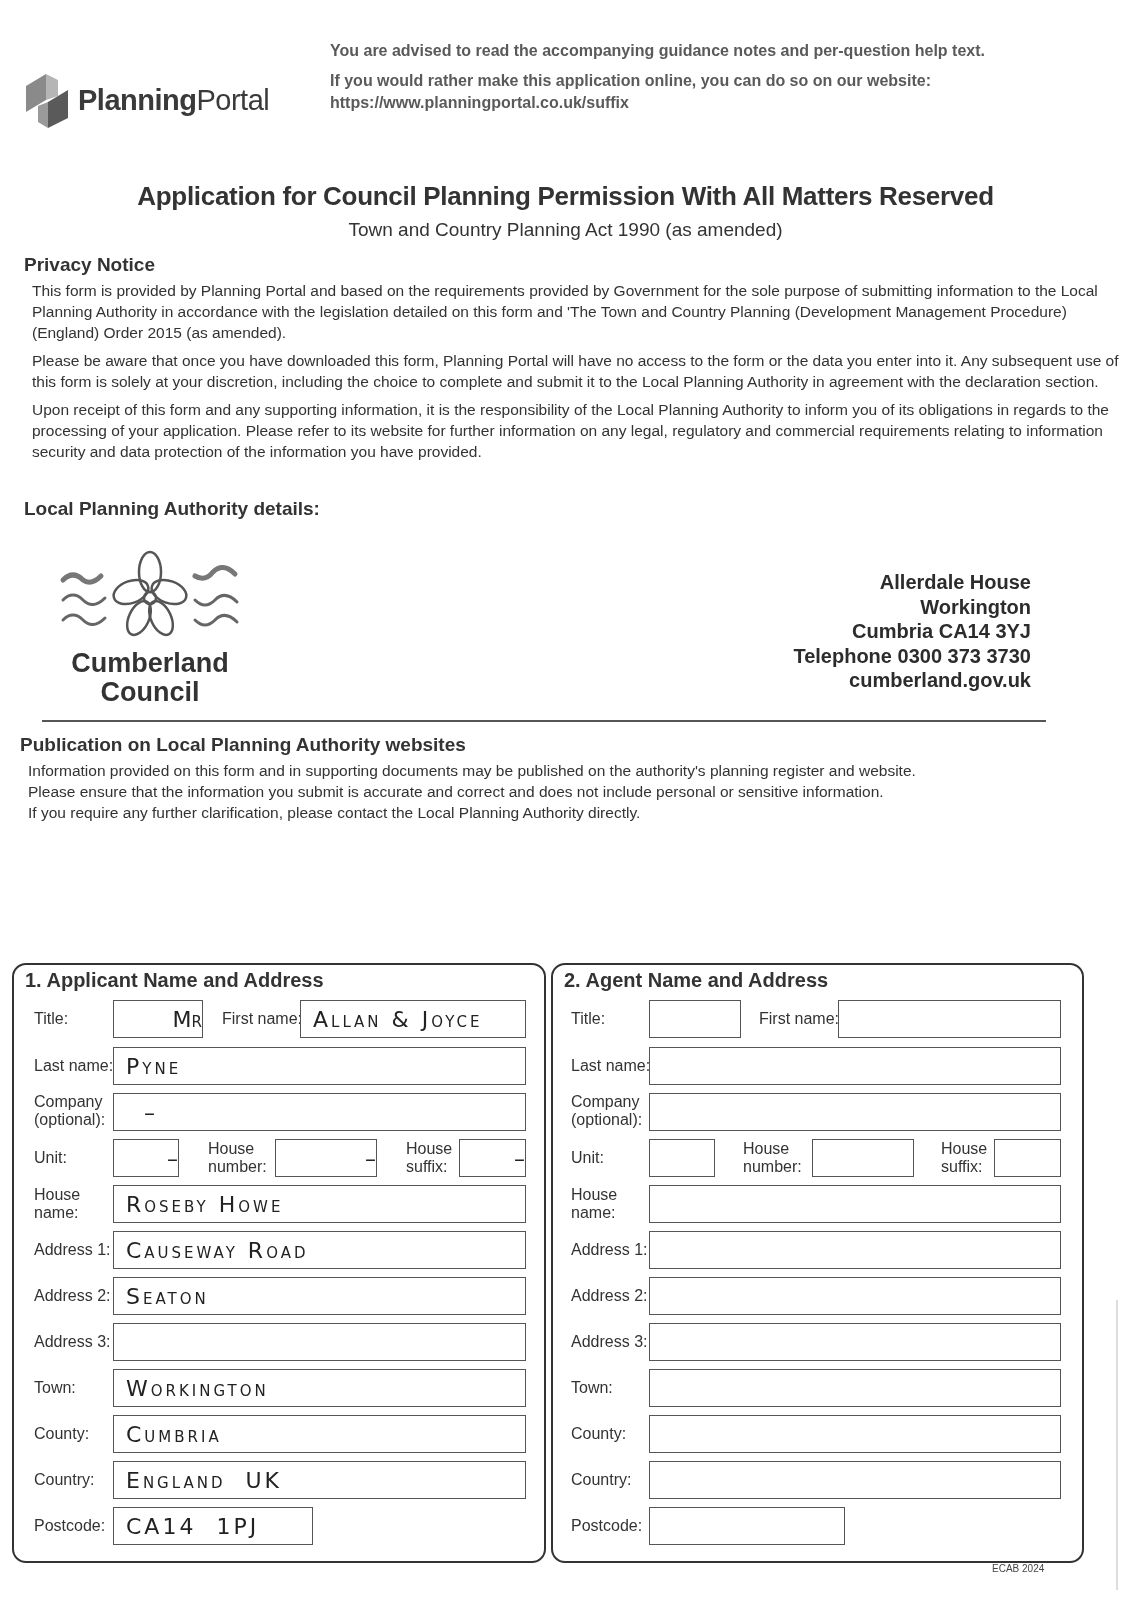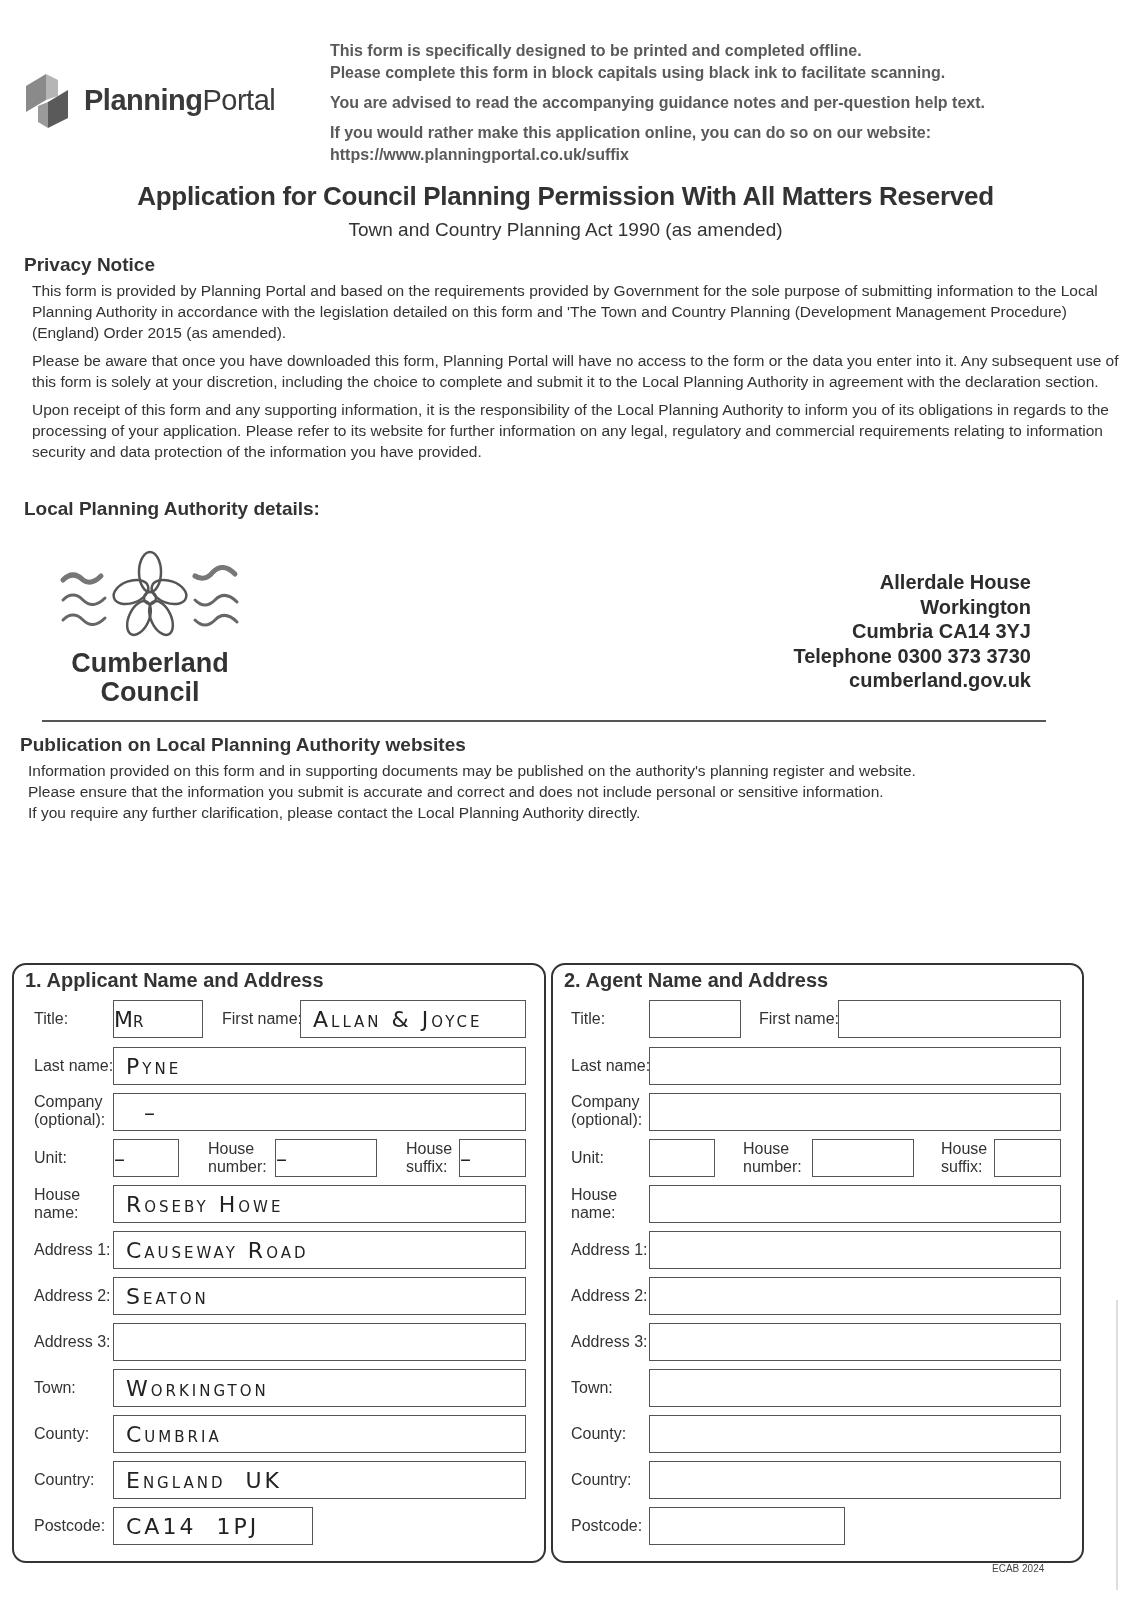--- a/index.html
+++ b/index.html
@@ -1,21 +1,21 @@
 <!DOCTYPE html>
 <html><head>
 <meta charset="utf-8">
 <style>
   * { box-sizing: border-box; margin: 0; padding: 0; }
   html, body { width: 1131px; height: 1600px; background: #ffffff; overflow: hidden; }
   body { position: relative; font-family: "Liberation Sans", sans-serif; color: #2b2b2b; }
 
   .pp-logo { position: absolute; left: 22px; top: 66px; display: flex; align-items: center; }
   .pp-logo svg { width: 56px; height: 68px; }
-  .pp-logo .pp-word { font-size: 29px; color: #3a3a3a; margin-left: 6px; letter-spacing: -0.5px; }
+  .pp-logo .pp-word { font-size: 29px; color: #3a3a3a; letter-spacing: -0.5px; }
   .pp-logo .pp-word b { font-weight: bold; }
 
   .intro { position: absolute; left: 330px; top: 40px; width: 760px; font-size: 16px; font-weight: bold; color: #5a5a5a; line-height: 22px; }
   .intro p { margin-bottom: 8px; }
 
   .main-title { position: absolute; left: 0; top: 181px; width: 1131px; text-align: center; font-size: 26px; font-weight: bold; color: #333; letter-spacing: -0.3px; }
   .sub-title { position: absolute; left: 0; top: 219px; width: 1131px; text-align: center; font-size: 19px; color: #333; }
 
   .section-h { position: absolute; left: 24px; font-size: 19px; font-weight: bold; color: #333; }
   .body-text { position: absolute; left: 24px; width: 1090px; font-size: 15.5px; line-height: 21px; color: #333; margin-left: 8px; }
@@ -29,43 +29,39 @@
   .lpa-rule { position: absolute; left: 42px; top: 720px; width: 1004px; height: 2px; background: #555; }
 
   .panel { position: absolute; top: 963px; height: 600px; border: 2.5px solid #333; border-radius: 14px; }
   .panel.left { left: 12px; width: 534px; }
   .panel.right { left: 551px; width: 533px; }
   .panel h2 { position: absolute; left: 11px; top: 4px; font-size: 20px; font-weight: bold; color: #333; text-align: right; }
 
   .lbl { position: absolute; font-size: 16px; color: #333; line-height: 18px; margin-left: 8px; }
   .box { position: absolute; border: 1.5px solid #555; height: 38px; background: #fff; }
   .hand { position: absolute; left: 12px; top: 50%; transform: translateY(-50%); font-family: "DejaVu Sans", sans-serif; font-size: 22px; letter-spacing: 3px; color: #222; white-space: nowrap; font-variant: small-caps; }
-  .hand.center { left: 0; right: 0; text-align: left; letter-spacing: 0; }
+  .hand.center { left: 0; right: 0; text-align: right; letter-spacing: 0; }
 
   .footer-code { position: absolute; left: 992px; top: 1563px; font-size: 10px; color: #444; }
   .edge-line { position: absolute; left: 1116px; top: 1300px; width: 2px; height: 290px; background: #ddd; }
 </style>
 </head>
 <body>
 
 <div class="pp-logo">
   <svg viewBox="0 0 56 68">
     <polygon points="4,20 24,8 24,34 4,46" fill="#8a8a8a"></polygon>
     <polygon points="24,8 36,14 36,30 24,34" fill="#b5b5b5"></polygon>
     <polygon points="26,36 46,24 46,52 26,62" fill="#5a5a5a"></polygon>
     <polygon points="16,40 26,36 26,62 16,56" fill="#9a9a9a"></polygon>
   </svg>
   <span class="pp-word"><b>Planning</b><span>Portal</span></span>
 </div>
 
 <div class="intro">
-  <p>
-    <span>This form is specifically designed to be printed and completed offline.</span><br>
-    <span>Please complete this form in block capitals using black ink to facilitate scanning.</span>
-  </p>
   <p>You are advised to read the accompanying guidance notes and per-question help text.</p>
   <p>
     <span>If you would rather make this application online, you can do so on our website:</span><br>
     <span>https://www.planningportal.co.uk/suffix</span>
   </p>
 </div>
 
 <div class="main-title">Application for Council Planning Permission With All Matters Reserved</div>
 <div class="sub-title">Town and Country Planning Act 1990 (as amended)</div>
 

